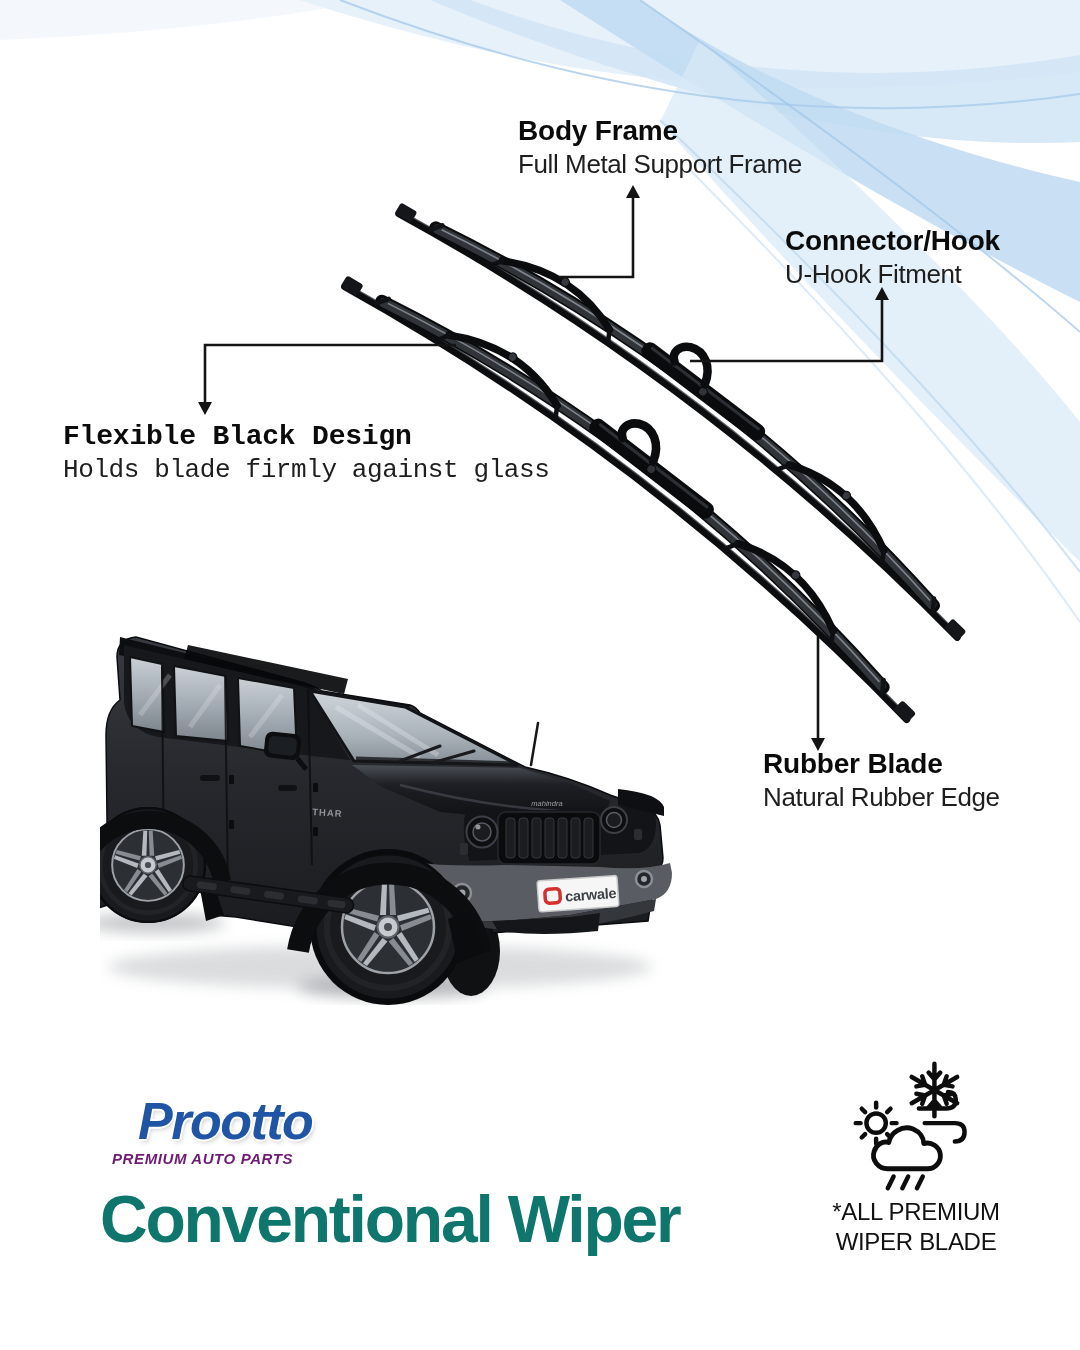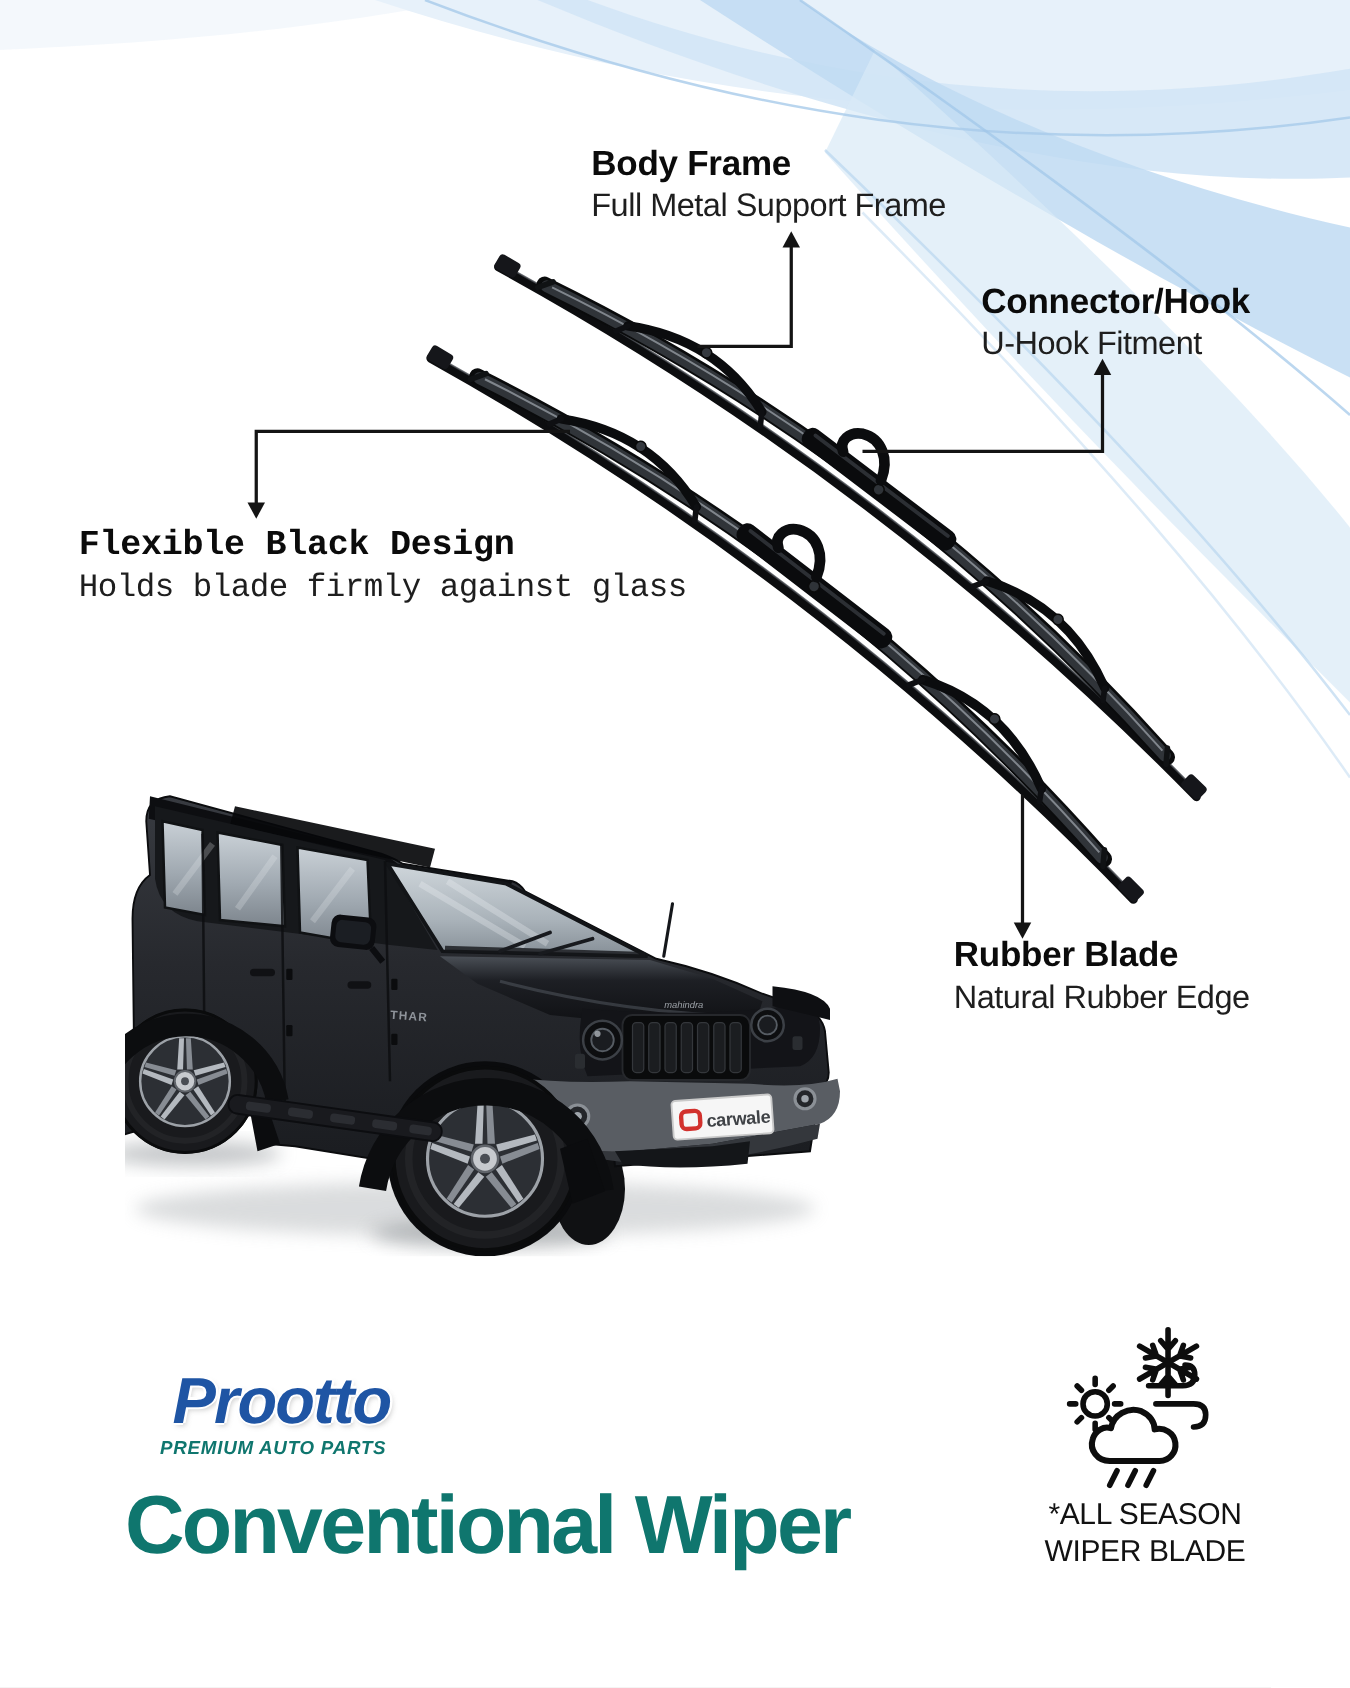--- a/index.html
+++ b/index.html
@@ -14,23 +14,22 @@
   .c-sub{font-weight:400;font-size:26px;line-height:33px;color:#1e1e1e;letter-spacing:-0.4px;}
   .brand{position:absolute;left:112px;top:1094px;}
   .brand-name{
     font-weight:700;font-style:italic;font-size:52px;line-height:54px;
     color:#1f55a4;letter-spacing:-1.5px;
     text-shadow:-2px 0 0 #fff,2px 0 0 #fff,0 -2px 0 #fff,0 2px 0 #fff,2px 3px 4px rgba(120,120,120,.35);
     margin-left:26px;
   }
   .brand-tagline{
     font-weight:700;font-style:italic;font-size:15px;line-height:18px;
-    color:#0f766e;letter-spacing:0.6px;margin-top:2px;
+    color:#701a75;letter-spacing:0.6px;margin-top:2px;
     text-shadow:-1px 0 0 #fff,1px 0 0 #fff,0 -1px 0 #fff,0 1px 0 #fff;
-    margin-left:16px;
   }
   .product-title{
     position:absolute;left:100px;top:1184px;
     font-weight:700;font-size:66px;line-height:70px;color:#0f766e;letter-spacing:-2.2px;
   }
   .season-icon{position:absolute;left:848px;top:1058px;width:134px;height:138px;}
   .season-text{
     position:absolute;left:826px;top:1197px;width:180px;text-align:center;
     font-weight:400;font-size:24px;line-height:30px;color:#121212;letter-spacing:-0.3px;
   }
@@ -277,21 +276,21 @@
     <g transform="translate(84,260) rotate(8)">
       <rect x="0" y="0" width="172" height="15" rx="7" fill="#191a1e" stroke="#0c0d10" stroke-width="1.5"></rect>
       <rect x="14" y="4" width="20" height="7" rx="3" fill="#2b2d32"></rect>
         <rect x="48" y="4" width="20" height="7" rx="3" fill="#2b2d32"></rect>
       <rect x="82" y="4" width="20" height="7" rx="3" fill="#2b2d32"></rect>
         <rect x="116" y="4" width="20" height="7" rx="3" fill="#2b2d32"></rect>
       <rect x="146" y="4" width="18" height="7" rx="3" fill="#2b2d32"></rect>
     </g>
   </svg>
 
-  <div class="callout" style="left:473px;top:114px;">
+  <div class="callout" style="left:518px;top:114px;">
     <div class="c-title">Body Frame</div>
     <div class="c-sub">Full Metal Support Frame</div>
   </div>
 
   <div class="callout" style="left:785px;top:224px;">
     <div class="c-title">Connector/Hook</div>
     <div class="c-sub">U-Hook Fitment</div>
   </div>
 
   <div class="callout" style="left:63px;top:420px;font-family:Liberation Mono, monospace;">
@@ -330,17 +329,17 @@
     <g stroke="#0d0d0d" stroke-width="4.6" stroke-linecap="round" fill="none">
       <path d="M70,52 H98 Q108,52 108,43 Q108,35 100,35"></path>
       <path d="M76,67 H107 Q117,67 117,76 Q117,86 107,86"></path>
     </g>
     <g stroke="#0d0d0d" stroke-linecap="round">
       <path fill="#ffffff" stroke-width="5" stroke-linejoin="round" d="M38,114 C28,114 21,105 24,96 C26,89 33,85 39,87 C41,76 53,69 64,73 C71,76 75,82 75,88 C83,86 91,91 92,99 C93,107 87,114 79,114 Z"></path>
       <path fill="none" stroke-width="4.6" d="M44,122 L38,134 M59,122 L53,134 M74,122 L68,134"></path>
     </g>
   </svg>
   <div class="season-text">
-    <div>*ALL SEASON</div>
+    <div>*ALL PREMIUM</div>
     <div>WIPER BLADE</div>
   </div>
 
 </div>
 
 </body></html>

